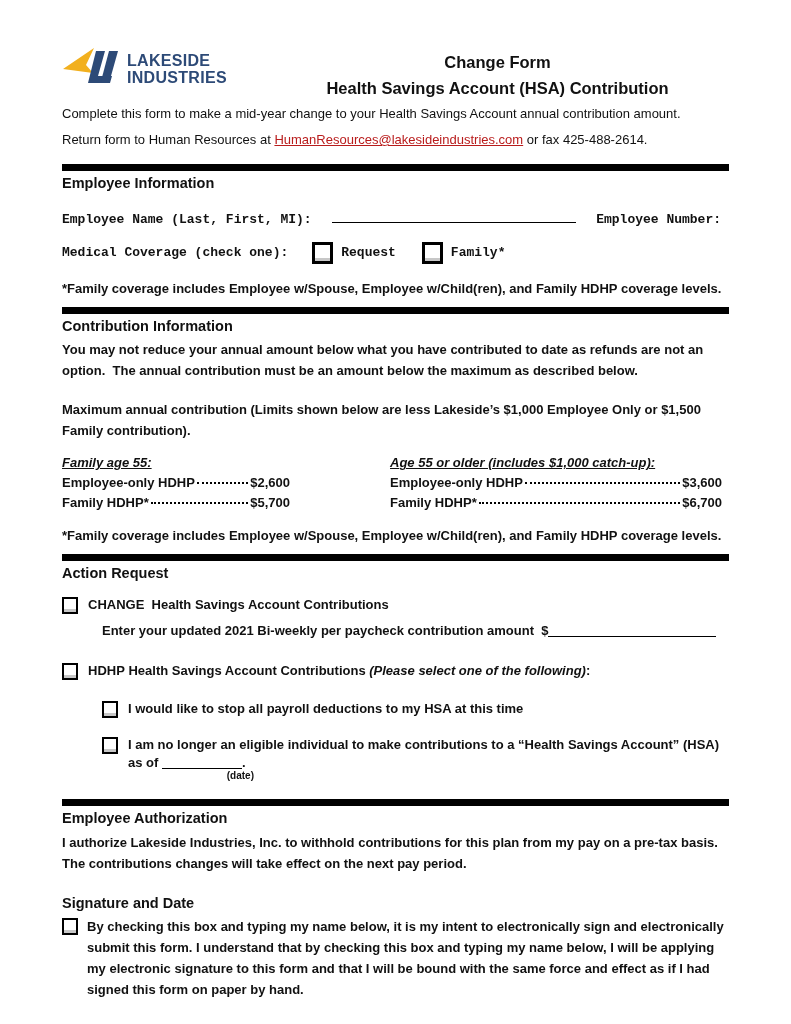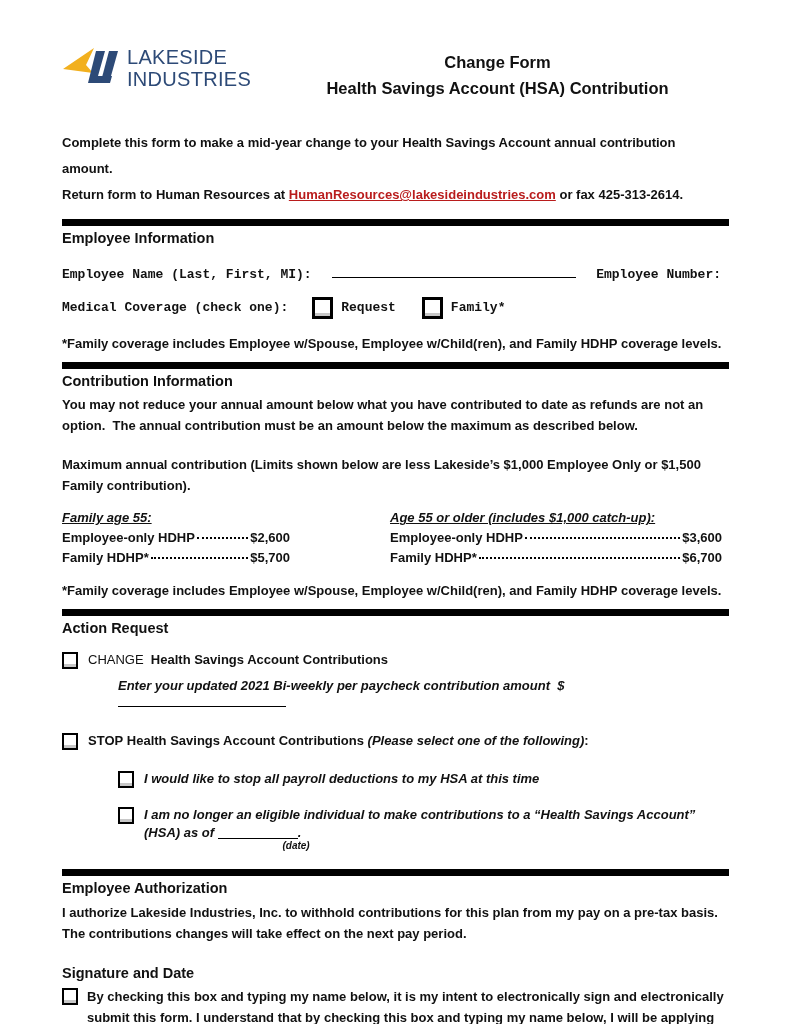--- a/index.html
+++ b/index.html
@@ -2,26 +2,26 @@
 <html><head>
 <meta charset="utf-8">
 <style>
   html,body{margin:0;padding:0;background:#fff;}
   body{width:791px;height:1024px;overflow:hidden;font-family:"Liberation Sans",sans-serif;color:#111;}
   .page{box-sizing:border-box;width:791px;height:1024px;padding:46px 62px 0 62px;}
 
   
   .hdr{display:flex;align-items:flex-start;}
   .logo{display:flex;align-items:center;gap:7px;width:240px;flex:none;}
-  .logo-text{color:#2d4a77;font-weight:400;font-size:20px;line-height:1.08;letter-spacing:.3px;}
+  .logo-text{color:#2d4a77;font-weight:700;font-size:16px;line-height:1.08;letter-spacing:.3px;}
   .title{flex:1;text-align:center;font-weight:700;font-size:16.5px;line-height:1.55;padding-right:36px;padding-top:4px;}
 
   
   .body-t{font-size:13px;font-weight:700;}
-  .intro{margin-top:29px;font-size:13px;font-weight:700;line-height:2.0;}
+  .intro{margin-top:0;font-size:13px;font-weight:400;line-height:2.0;}
   a.link{color:#b91c1c;text-decoration:underline;cursor:pointer;}
 
   .bar{height:7px;background:#000;margin-top:11px;}
   h2.sec{font-size:14.5px;font-weight:800;margin:3px 0 0 0;line-height:1.35;}
 
   .blank{display:inline-block;border-bottom:1.8px solid #000;height:13px;vertical-align:-2px;}
   .row{display:flex;align-items:baseline;font-family:Liberation Mono, monospace;}
 
   .cb{width:12px;height:13px;border:2.6px solid #000;display:inline-block;flex:none;
       background:#fff;box-shadow:inset 0 -3px 0 rgba(0,0,0,.22);cursor:pointer;}
@@ -29,21 +29,21 @@
 
   .para{font-size:13px;font-weight:700;line-height:1.62;margin-top:3px;}
 
   .limits{display:flex;margin-top:14px;font-size:13px;font-weight:700;}
   .limcol1{width:228px;flex:none;}
   .limcol2{width:332px;flex:none;margin-left:100px;}
   .limhead{font-style:italic;text-decoration:underline;font-weight:700;margin-bottom:3px;}
   .limrow{display:flex;align-items:baseline;line-height:1.5;}
   .leader{flex:1;border-bottom:2px dotted #000;margin:0 2px;transform:translateY(-3px);min-width:12px;}
 
-  .indent{margin-left:56px;font-style:italic;}
+  .indent{margin-left:40px;}
   .opt{display:flex;align-items:flex-start;gap:10px;margin-top:15px;font-size:13px;font-weight:700;line-height:1.45;}
   .opt .cb{margin-top:1px;}
   .asof-wrap{position:relative;display:inline-block;}
   .hint{position:absolute;right:-12px;top:15px;font-size:10px;font-weight:700;white-space:nowrap;}
 
   .sp8{width:8px;flex:none;} .sp20{width:20px;flex:none;}
   .nw{white-space:nowrap;}
   .it{font-style:italic;}
 </style>
 </head>
@@ -67,21 +67,21 @@
     </div>
     <div class="title">
       <div>Change Form</div>
       <div>Health Savings Account (HSA) Contribution</div>
     </div>
   </div>
 
   <div class="intro">
     <div>Complete this form to make a mid-year change to your Health Savings Account annual contribution amount.</div>
     <div>
-      <span>Return form to Human Resources at </span><a class="link">HumanResources@lakesideindustries.com</a><span> or fax 425-313-2614.</span>
+      <span>Return form to Human Resources at </span><a class="link">HumanResources@lakesideindustries.com</a><span> or fax 425-488-2614.</span>
     </div>
   </div>
 
   <div class="bar"></div>
   <h2 class="sec">Employee Information</h2>
 
   <div class="row body-t" style="margin-top:15px;">
     <span class="nw">Employee Name (Last, First, MI):</span>
     <span class="sp20"></span>
     <span class="blank" style="width:250px;"></span>
@@ -142,29 +142,29 @@
     </div>
   </div>
 
   <div class="body-t" style="margin-top:16px;">*Family coverage includes Employee w/Spouse, Employee w/Child(ren), and Family HDHP coverage levels.</div>
 
   <div class="bar"></div>
   <h2 class="sec">Action Request</h2>
 
   <div class="opt" style="margin-top:12px;">
     <span class="cb"></span>
-    <span><span style="font-weight:400;">CHANGE</span><span>&nbsp; Health Savings Account Contributions</span></span>
+    <span><span style="font-weight:700;">CHANGE</span><span>&nbsp; Health Savings Account Contributions</span></span>
   </div>
   <div class="body-t indent" style="margin-top:8px;">
     <span>Enter your updated 2021 Bi-weekly per paycheck contribution amount&nbsp; $</span><span class="blank" style="width:168px;"></span>
   </div>
 
   <div class="opt" style="margin-top:24px;">
     <span class="cb"></span>
-    <span><span style="font-weight:800;">STOP</span> <span> Health Savings Account Contributions </span><span class="it">(Please select one of the following)</span><span>:</span></span>
+    <span><span style="font-weight:800;">HDHP</span> <span> Health Savings Account Contributions </span><span class="it">(Please select one of the following)</span><span>:</span></span>
   </div>
 
   <div class="opt indent" style="margin-top:19px;">
     <span class="cb"></span>
     <span>I would like to stop all payroll deductions to my HSA at this time</span>
   </div>
 
   <div class="opt indent" style="margin-top:17px;">
     <span class="cb"></span>
     <span>

